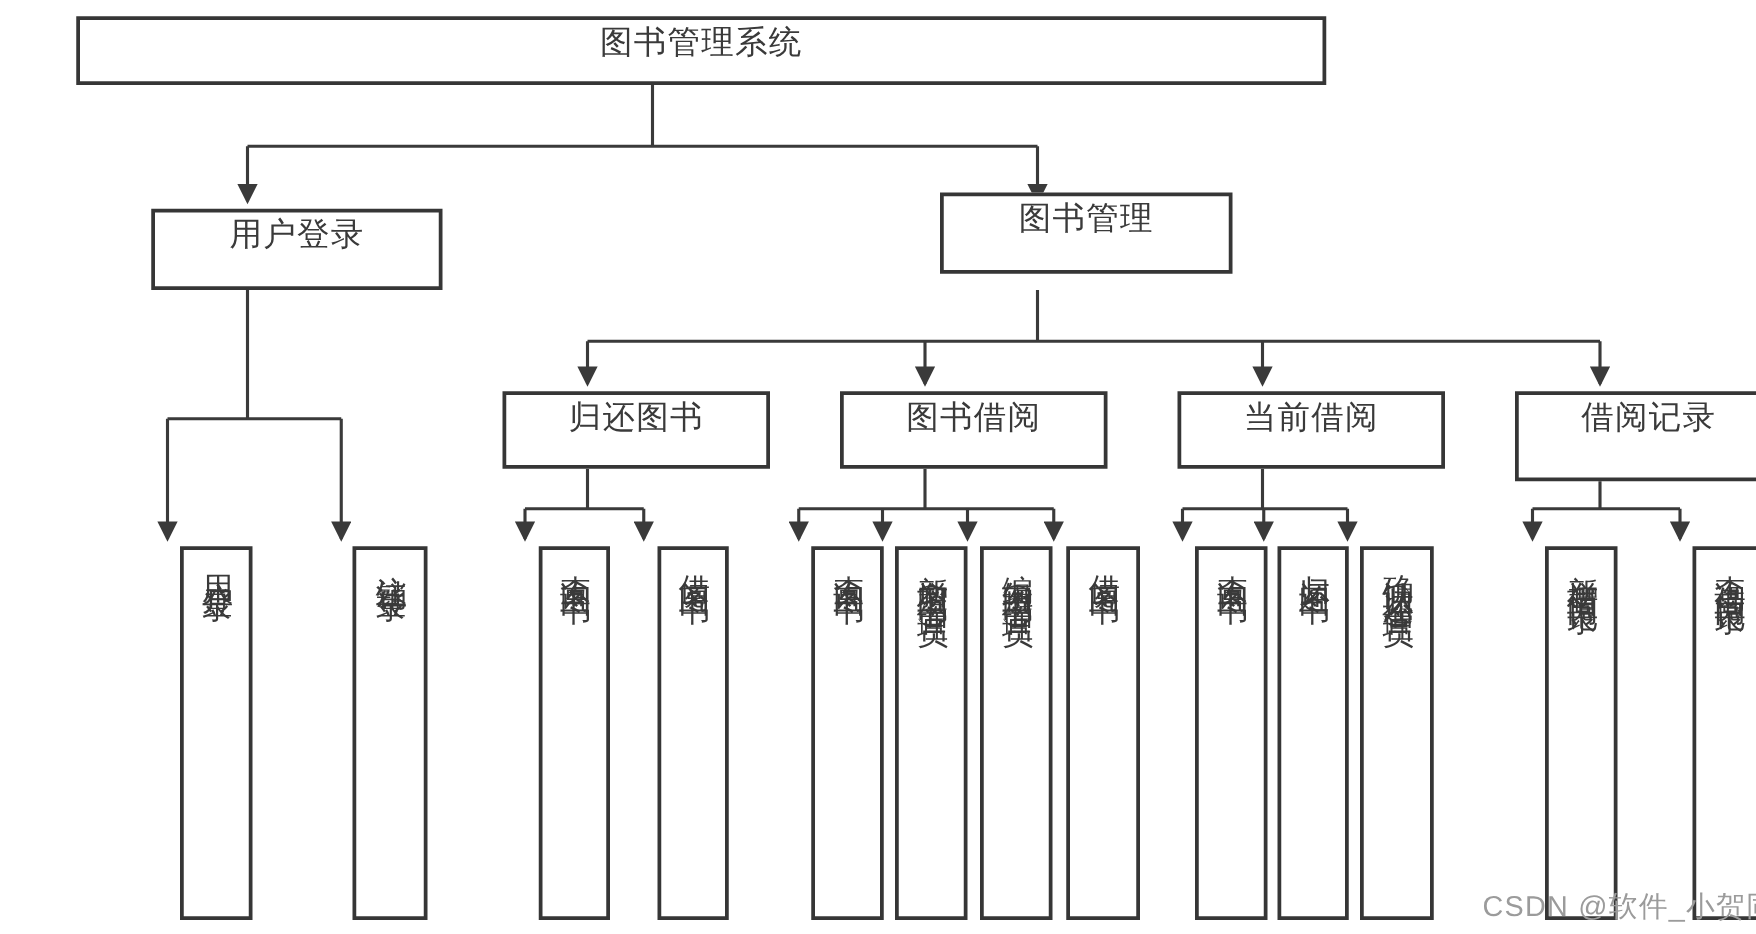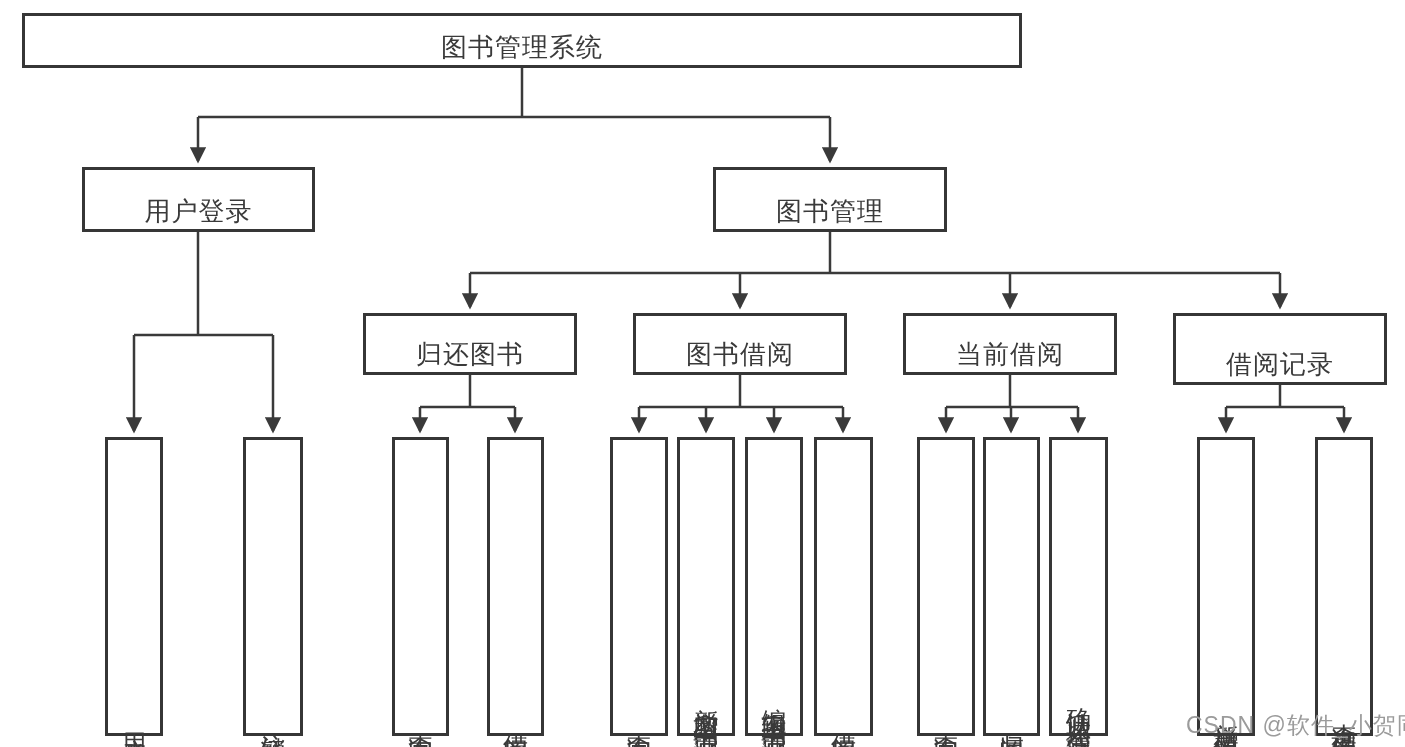--- a/index.html
+++ b/index.html
@@ -10,23 +10,24 @@
     font-family:"Liberation Sans","DejaVu Sans",sans-serif;
     overflow:hidden;
   }
   .connectors{position:absolute;left:0;top:0;}
   .node{
     position:absolute;
     box-sizing:border-box;
     border:3px solid #363636;
     background:#ffffff;
     display:flex;
-    align-items:flex-end;
+    align-items:flex-start;
     justify-content:center;
     color:#3a3a3a;
+    margin-left:39px;
   }
   .hnode{font-size:26px;letter-spacing:1px;}
   .vnode span{
     writing-mode:vertical-rl;
     text-orientation:mixed;
     font-size:25px;
     letter-spacing:5px;
     line-height:1;
     color:#3a3a3a;
     white-space:nowrap;
@@ -95,21 +96,21 @@
     </g>
   </svg>
 
   <div class="node hnode" style="left:22px;top:13px;width:1000px;height:55px;">
     <span>图书管理系统</span>
   </div>
 
   <div class="node hnode" style="left:82px;top:167px;width:233px;height:65px;">
     <span>用户登录</span>
   </div>
-  <div class="node hnode" style="left:713px;top:167px;width:234px;height:65px;">
+  <div class="node hnode" style="left:713px;top:154px;width:234px;height:65px;">
     <span>图书管理</span>
   </div>
 
   <div class="node hnode" style="left:363px;top:313px;width:214px;height:62px;">
     <span>归还图书</span>
   </div>
   <div class="node hnode" style="left:903px;top:313px;width:214px;height:62px;">
     <span>当前借阅</span>
   </div>
   <div class="node hnode" style="left:633px;top:313px;width:214px;height:62px;">

